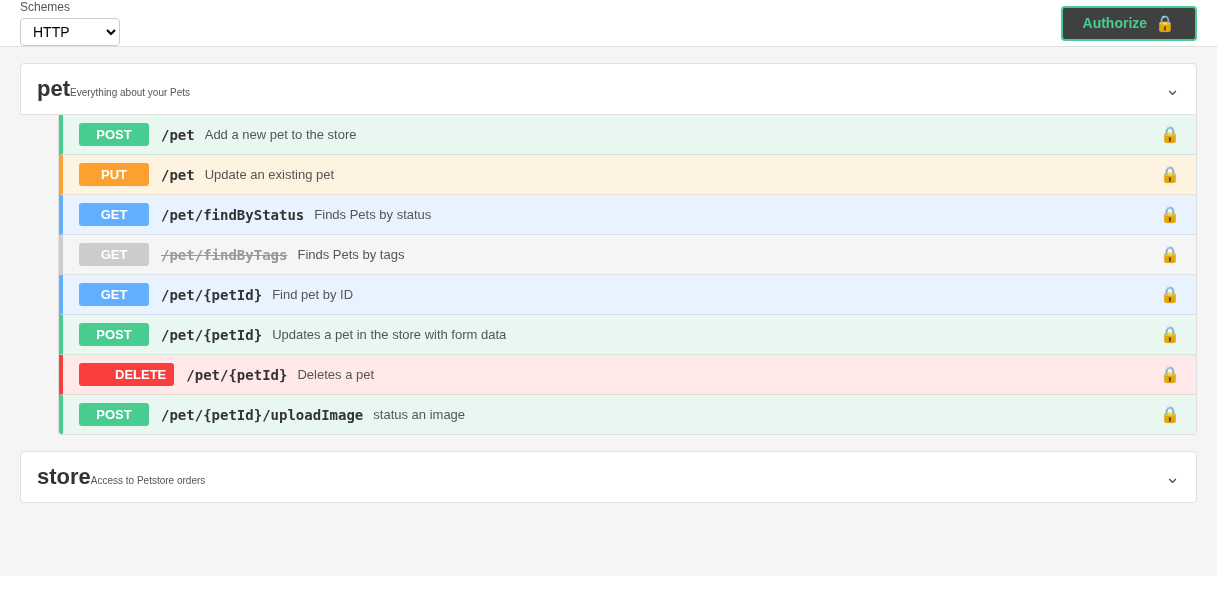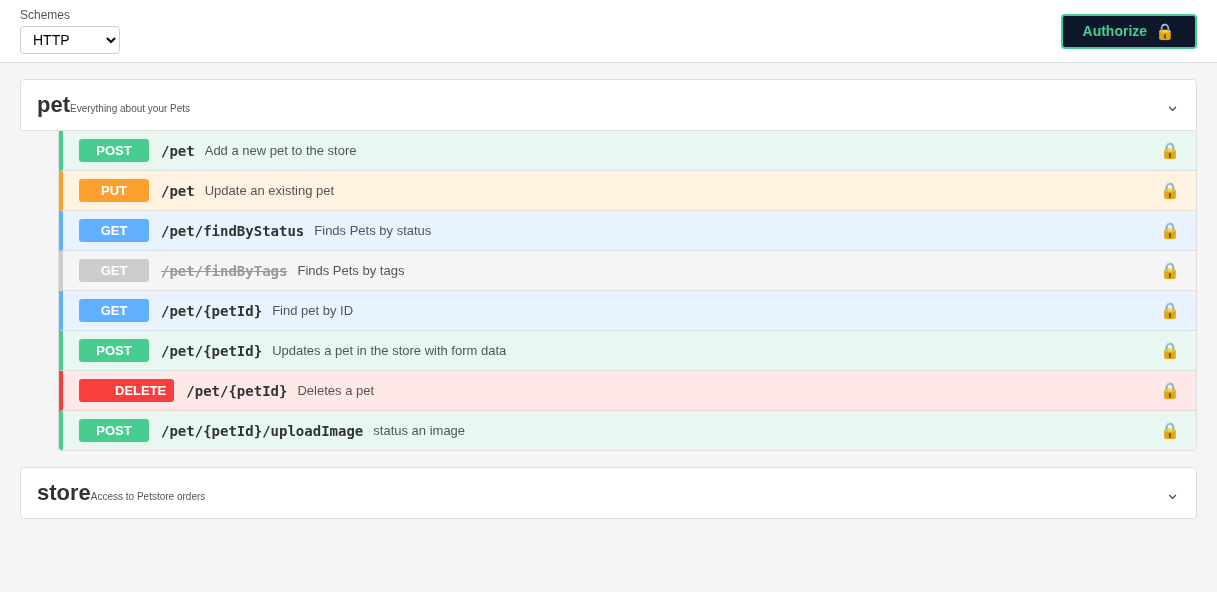--- a/index.html
+++ b/index.html
@@ -7,21 +7,21 @@
       font-family: Arial, sans-serif;
       background: #fff;
       color: #333;
       font-size: 14px;
     }
 
     .top-bar {
       display: flex;
       align-items: center;
       justify-content: space-between;
-      padding: 8px 20px;
+      padding: 0 20px;
       border-bottom: 1px solid #e0e0e0;
       background: #fff;
     }
 
     .schemes-section {
       display: flex;
       flex-direction: column;
       gap: 4px;
     }
 
@@ -37,21 +37,21 @@
       font-size: 14px;
       background: #fff;
       cursor: pointer;
       appearance: auto;
       min-width: 100px;
     }
 
     .authorize-btn {
       border: 2px solid #49cc90;
       color: #49cc90;
-      background: #0f172a;
+      background: #404040;
       border-radius: 4px;
       padding: 6px 20px;
       font-size: 14px;
       font-weight: bold;
       cursor: pointer;
       display: flex;
       align-items: center;
       gap: 8px;
     }
 

